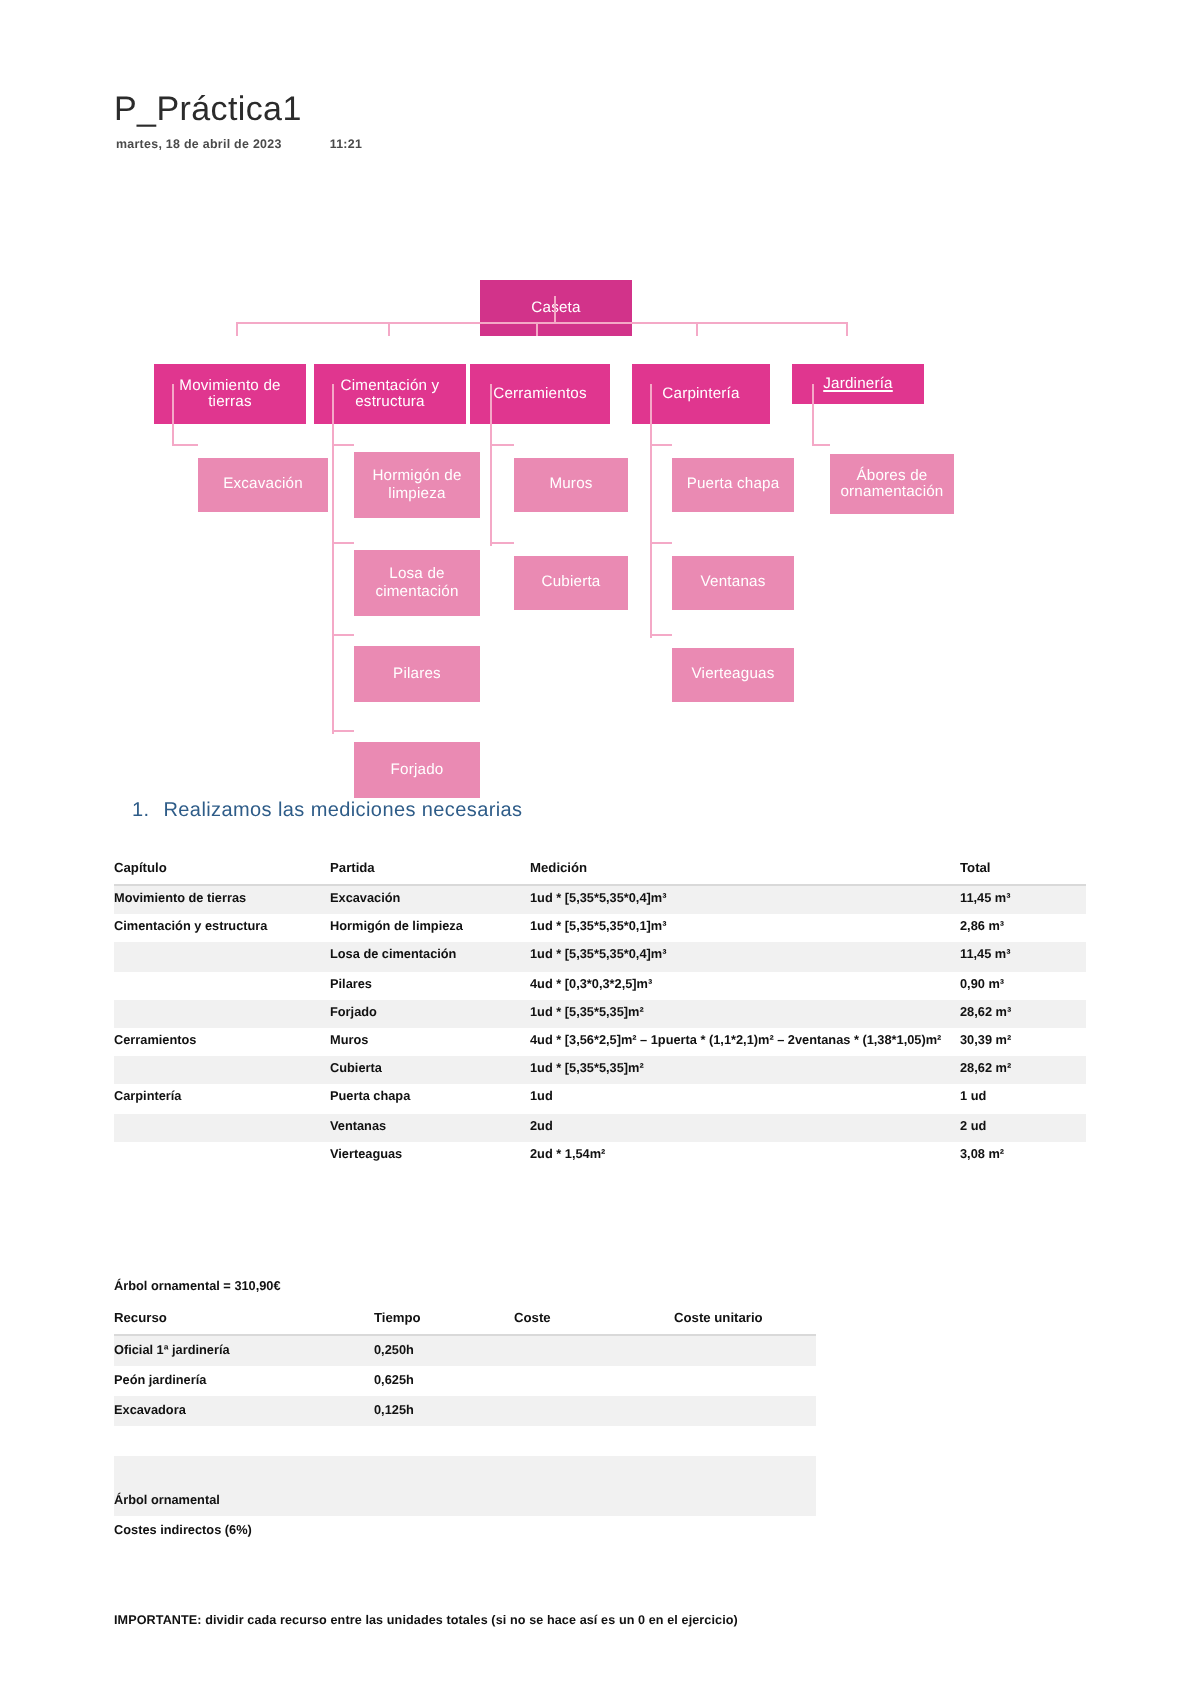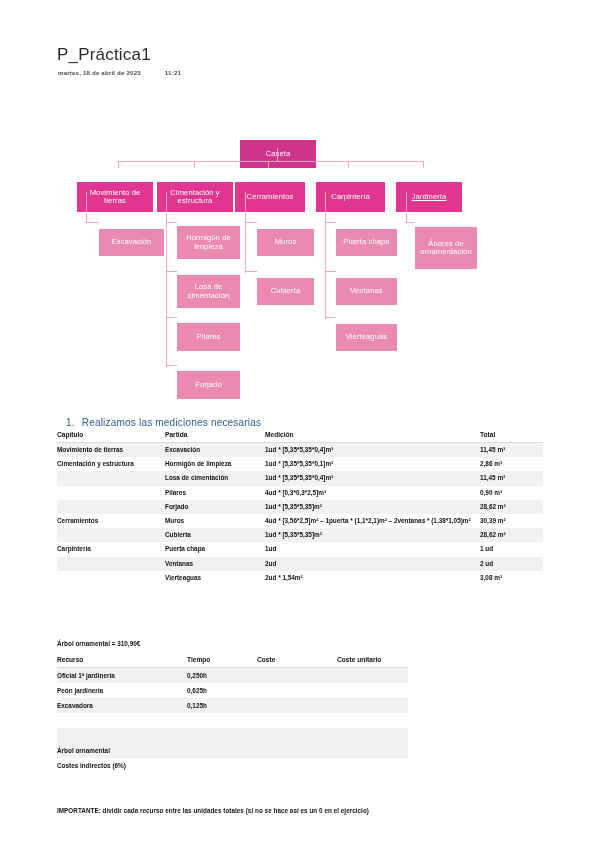--- a/index.html
+++ b/index.html
@@ -37,21 +37,21 @@
   .node.root{background:#d2338a;}
   .node.lvl1{background:#e0368f;}
   .node.lvl2{background:#ea8ab3;}
   .conn{position:absolute;background:#f4a9c7;}
   .conn.h{height:1.4px;}
   .conn.v{width:1.4px;}
 
   
   .h-sec{
     position:absolute;
-    font-size:10px;color:#2e5c88;font-weight:400;letter-spacing:.2px;margin-top:17px;
+    font-size:10px;color:#2e5c88;font-weight:400;letter-spacing:.2px;
   }
   .h-sec .num{margin-right:7px;}
 
   
   table{border-collapse:collapse;position:absolute;font-size:6.4px;}
   table td,table th{padding:0;margin:0;vertical-align:middle;}
 
   
   #measure-table{left:57px;top:416px;width:486px;}
   #measure-table th{
@@ -117,21 +117,21 @@
     <div class="conn v" style="left:118px;top:49px;height:7px;"></div>
     <div class="conn v" style="left:194px;top:49px;height:7px;"></div>
     <div class="conn v" style="left:268px;top:49px;height:7px;"></div>
     <div class="conn v" style="left:348px;top:49px;height:7px;"></div>
     <div class="conn v" style="left:423px;top:49px;height:7px;"></div>
 
     <div class="node lvl1" style="left:77px;top:50px;width:76px;height:30px;">Movimiento de tierras</div>
     <div class="node lvl1" style="left:157px;top:50px;width:76px;height:30px;">Cimentación y estructura</div>
     <div class="node lvl1" style="left:235px;top:50px;width:70px;height:30px;">Cerramientos</div>
     <div class="node lvl1" style="left:316px;top:50px;width:69px;height:30px;">Carpintería</div>
-    <div class="node lvl1" style="left:396px;top:50px;width:66px;height:30px;text-decoration:underline;">Jardinería</div>
+    <div class="node lvl1" style="left:396px;top:50px;width:66px;height:20px;text-decoration:underline;">Jardinería</div>
 
     <div class="conn v" style="left:86px;top:80px;height:31px;"></div>
     <div class="conn h" style="left:86px;top:110px;width:13px;"></div>
     <div class="node lvl2" style="left:99px;top:97px;width:65px;height:27px;">Excavación</div>
 
     <div class="conn v" style="left:166px;top:80px;height:175px;"></div>
     <div class="conn h" style="left:166px;top:110px;width:11px;"></div>
     <div class="conn h" style="left:166px;top:159px;width:11px;"></div>
     <div class="conn h" style="left:166px;top:205px;width:11px;"></div>
     <div class="conn h" style="left:166px;top:253px;width:11px;"></div>
@@ -149,21 +149,21 @@
     <div class="conn v" style="left:325px;top:80px;height:127px;"></div>
     <div class="conn h" style="left:325px;top:110px;width:11px;"></div>
     <div class="conn h" style="left:325px;top:159px;width:11px;"></div>
     <div class="conn h" style="left:325px;top:205px;width:11px;"></div>
     <div class="node lvl2" style="left:336px;top:97px;width:61px;height:27px;">Puerta chapa</div>
     <div class="node lvl2" style="left:336px;top:146px;width:61px;height:27px;">Ventanas</div>
     <div class="node lvl2" style="left:336px;top:192px;width:61px;height:27px;">Vierteaguas</div>
 
     <div class="conn v" style="left:406px;top:80px;height:31px;"></div>
     <div class="conn h" style="left:406px;top:110px;width:9px;"></div>
-    <div class="node lvl2" style="left:415px;top:95px;width:62px;height:42px;">Ábores de ornamentación</div>
+    <div class="node lvl2" style="left:415px;top:95px;width:62px;height:30px;">Ábores de ornamentación</div>
   </div>
 
   <div class="h-sec" style="left:66px;top:388px;">
     <span class="num">1.</span><span>Realizamos las mediciones necesarias</span>
   </div>
 
   <table id="measure-table">
     <thead>
       <tr>
         <th class="c-cap">Capítulo</th>

